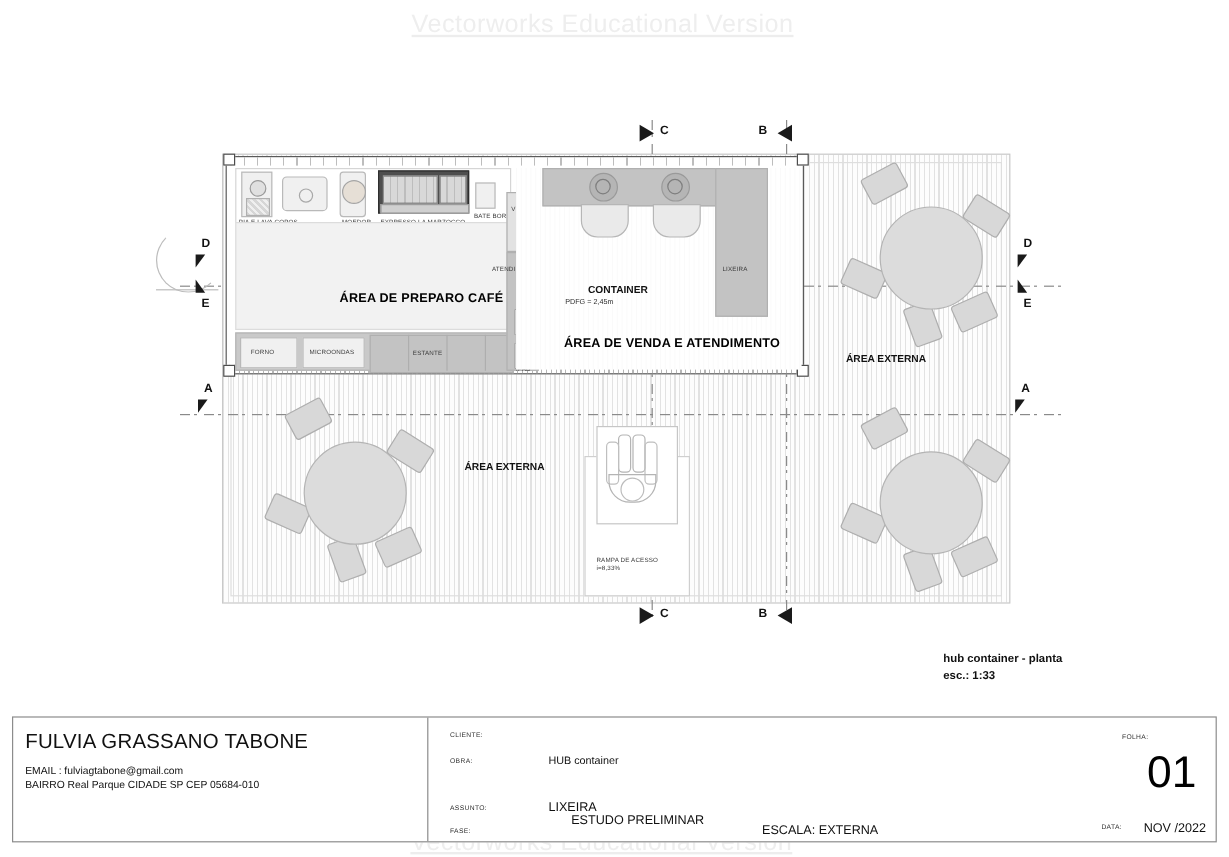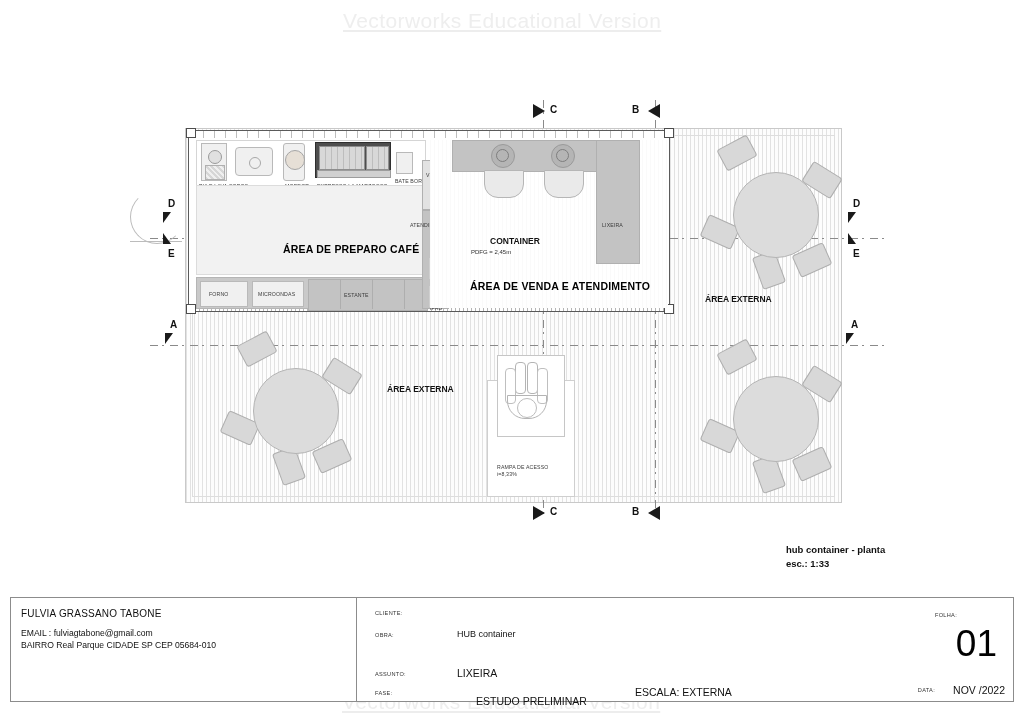--- a/index.html
+++ b/index.html
@@ -82,21 +82,21 @@
   
   #draw-title{position:absolute;left:786px;top:543px;font-size:9.5px;font-weight:bold;
       line-height:14px;color:#111;}
 
   
   #titleblock{position:absolute;left:10px;top:597px;width:1004px;height:105px;
       border:1px solid #8c8c8c;background:#fff;box-sizing:border-box;display:flex;}
   #tb-logo{width:165px;border-right:0;display:flex;align-items:center;justify-content:center;}
   #tb-studio{width:345px;padding:10px 6px 6px 10px;box-sizing:border-box;}
   #tb-right{flex:1;border-left:1px solid #8c8c8c;position:relative;}
-  .tb-name{font-size:10px;letter-spacing:.2px;color:#111;}
+  .tb-name{font-size:17px;letter-spacing:.2px;color:#111;}
   .tb-sub{font-size:8.5px;color:#222;margin-top:2px;}
   .tb-contact{font-size:8.6px;color:#111;line-height:11.6px;margin-top:9px;}
   .tb-field-label{position:absolute;font-size:5.6px;color:#333;letter-spacing:.3px;}
   .tb-field-val{position:absolute;font-size:9px;color:#111;}
   #folha-num{position:absolute;right:16px;top:28px;font-size:37px;color:#000;line-height:36px;}
 
   
   .logo-mark{position:relative;width:78px;height:60px;}
   .logo-tri{position:absolute;left:7px;top:14px;width:0;height:0;
      border-left:32px solid transparent;border-right:32px solid transparent;border-top:36px solid #d4693f;}
@@ -306,21 +306,21 @@
     <div class="tb-field-label" style="left:18px;top:12px;">CLIENTE:</div>
     <div class="tb-field-val" style="left:100px;top:9px;"></div>
 
     <div class="tb-field-label" style="left:18px;top:34px;">OBRA:</div>
     <div class="tb-field-val" style="left:100px;top:31px;">HUB container</div>
 
     <div class="tb-field-label" style="left:18px;top:73px;">ASSUNTO:</div>
     <div class="tb-field-val" style="left:100px;top:69px;font-size:10.5px;">LIXEIRA</div>
 
     <div class="tb-field-label" style="left:18px;top:92px;">FASE:</div>
-    <div class="tb-field-val" style="left:100px;top:97px;font-size:10.5px;padding-left:19px;">ESTUDO PRELIMINAR</div>
+    <div class="tb-field-val" style="left:100px;top:80px;font-size:10.5px;padding-left:19px;">ESTUDO PRELIMINAR</div>
 
     <div class="tb-field-val" style="left:278px;top:88px;font-size:10.5px;">ESCALA: EXTERNA</div>
 
     <div class="tb-field-label" style="right:56px;top:14px;">FOLHA:</div>
     <div id="folha-num">01</div>
 
     <div class="tb-field-label" style="right:78px;top:89px;">DATA:</div>
     <div class="tb-field-val" style="right:8px;top:86px;font-size:10.5px;">NOV /2022</div>
   </div>
 </div>

